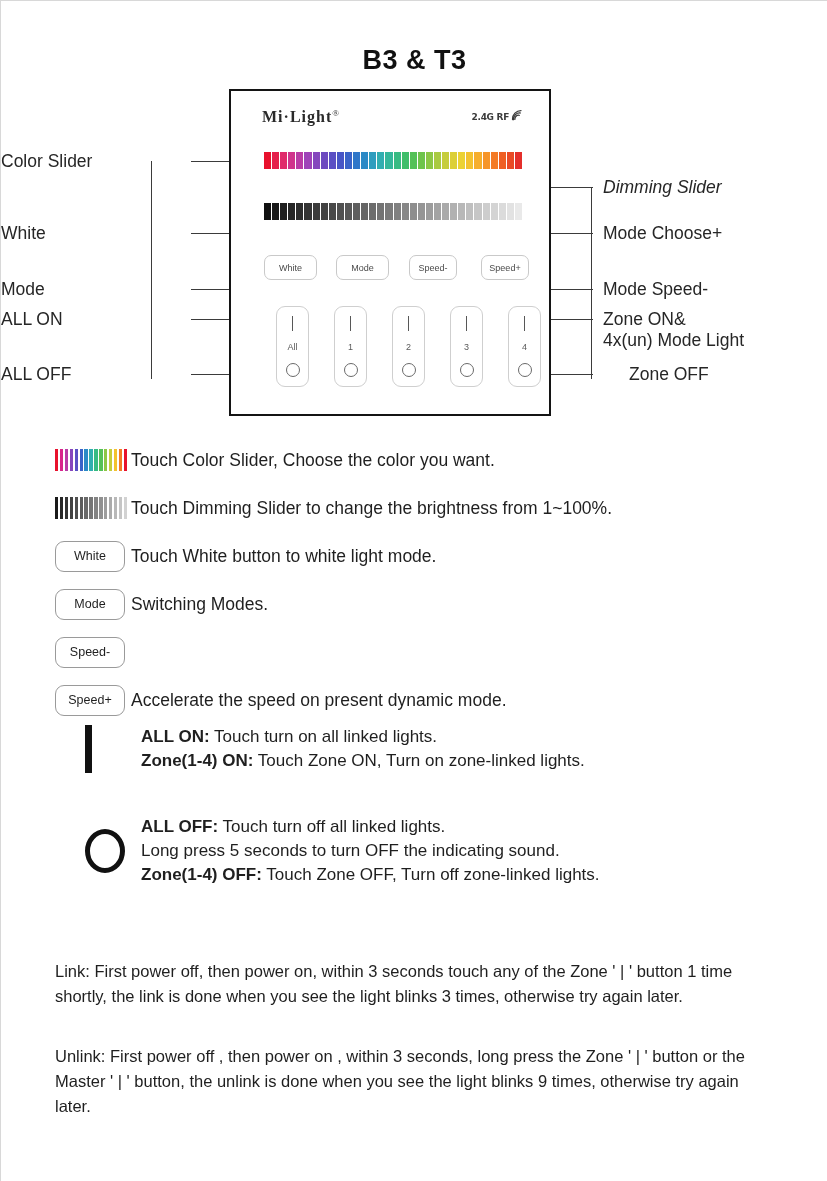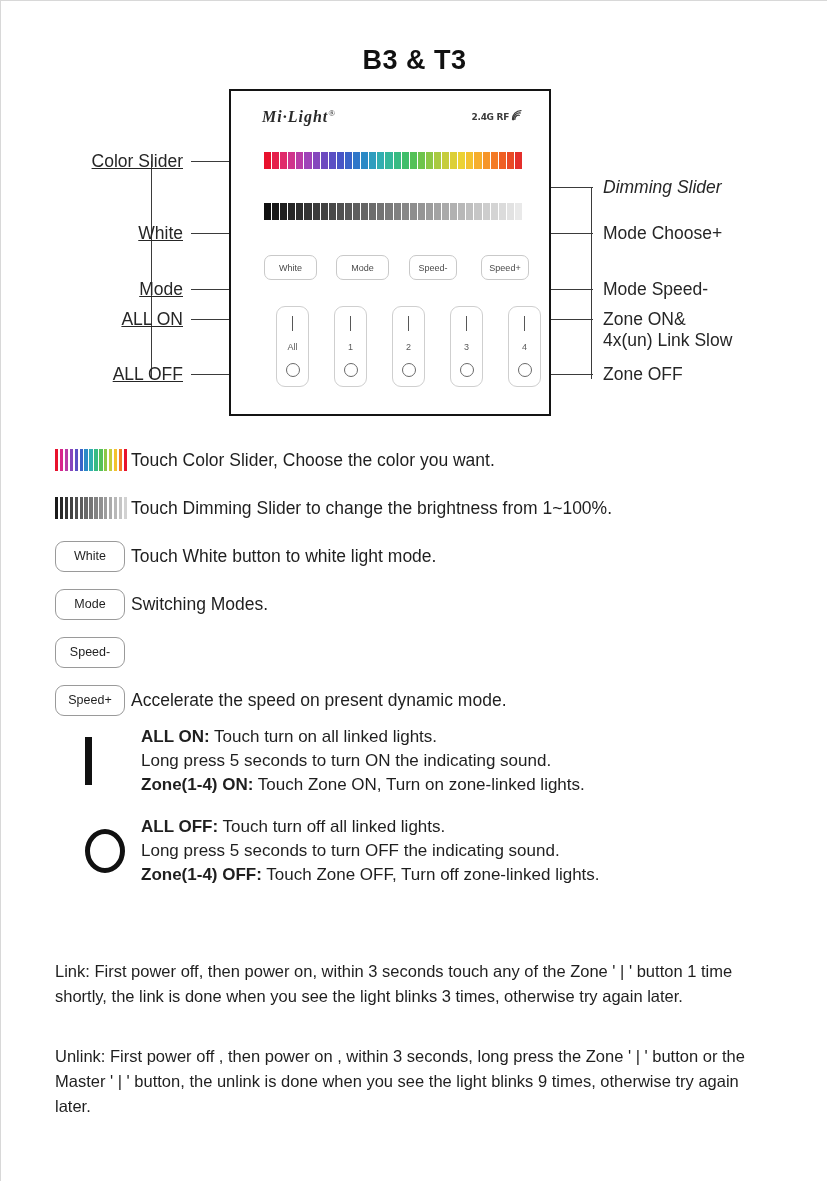--- a/index.html
+++ b/index.html
@@ -26,21 +26,20 @@
   
   .panel{
     position:absolute;left:228px;top:88px;width:322px;height:327px;
     border:2px solid #141414;background:#fff;box-sizing:border-box;
   }
   .brand{
     position:absolute;left:31px;top:17px;
     font-family:"Liberation Serif",serif;
     font-size:16px;font-weight:bold;color:#2a2a2a;
     letter-spacing:1px;
-    font-style:italic;
   }
   .brand .reg{font-size:9px;vertical-align:super;font-weight:normal;}
   .rf{
     position:absolute;right:26px;top:21px;
     font-size:9px;font-weight:bold;color:#3a3a3a;
     letter-spacing:-.3px;font-family:"DejaVu Sans",sans-serif;
     display:flex;align-items:flex-start;gap:1px;
   }
   .rf svg{display:block;margin-top:-4px;}
 
@@ -72,21 +71,21 @@
     align-items:center;justify-content:space-between;padding:9px 0 9px 0;
   }
   .zbtn .bar{width:1.5px;height:15px;background:#575757;display:block;}
   .zbtn .num{font-size:9px;color:#5a5a5a;line-height:1;}
   .zbtn .circ{width:12px;height:12px;border:1.4px solid #6a6a6a;border-radius:50%;}
   .z0{left:12px;} .z1{left:70px;} .z2{left:128px;} .z3{left:186px;} .z4{left:244px;}
 
   
   .cl{position:absolute;font-size:17.5px;color:#262626;white-space:nowrap;line-height:21px;}
   .cl.r{text-align:left;}
-  .cl.l{text-align:right;text-decoration:underline;}
+  .cl.l{}
 
   
   .ln{position:absolute;background:#3b3b3b;}
   .ln.h{height:1px;}
   .ln.v{width:1px;}
 
   
   .legend{position:absolute;left:54px;top:440px;width:720px;}
   .lrow{display:flex;align-items:center;min-height:38px;margin-bottom:10px;}
   .lrow .sw{width:76px;flex:0 0 76px;display:flex;align-items:center;}
@@ -156,23 +155,23 @@
   <div class="cl l" style="left:0px;top:222px;width:182px;">White</div>
   <div class="cl l" style="left:0px;top:278px;width:182px;">Mode</div>
   <div class="cl l" style="left:0px;top:308px;width:182px;">ALL ON</div>
   <div class="cl l" style="left:0px;top:363px;width:182px;">ALL OFF</div>
 
   <div class="cl r" style="left:602px;top:176px;font-style:italic;">Dimming Slider</div>
   <div class="cl r" style="left:602px;top:222px;">Mode Choose+</div>
   <div class="cl r" style="left:602px;top:278px;">Mode Speed-</div>
   <div class="cl r" style="left:602px;top:308px;">
     <span>Zone ON&amp;</span><br>
-    <span>4x(un) Link Slow</span>
-  </div>
-  <div class="cl r" style="left:602px;top:363px;">Zone OFF</div>
+    <span>4x(un) Mode Light</span>
+  </div>
+  <div class="cl r" style="left:628px;top:363px;">Zone OFF</div>
 
   <div class="panel">
 
     <div class="brand">
       <span>Mi·Light</span><span class="reg">®</span>
     </div>
 
     <div class="rf">
       <span>2.4G RF</span>
       <span>
@@ -368,21 +367,20 @@
         <div class="txt">Accelerate the speed on present dynamic mode.</div>
       </div>
     </div>
 
   <div class="onoff" style="top:724px;">
     <div class="gly">
         <div class="vbar"></div>
       </div>
     <div class="body">
       <div><b>ALL ON:</b><span> Touch turn on all linked lights.</span></div>
-      <div>Long press 5 seconds to turn ON the indicating sound.</div>
       <div><b>Zone(1-4) ON:</b><span> Touch Zone ON, Turn on zone-linked lights.</span></div>
     </div>
   </div>
 
   <div class="onoff" style="top:814px;">
     <div class="gly">
         <div class="ocirc"></div>
       </div>
     <div class="body">
       <div><b>ALL OFF:</b><span> Touch turn off all linked lights.</span></div>

